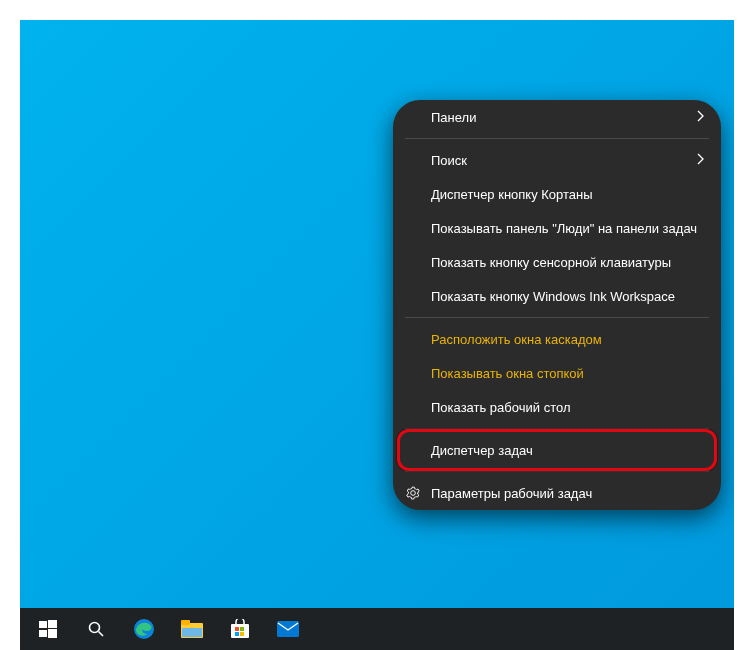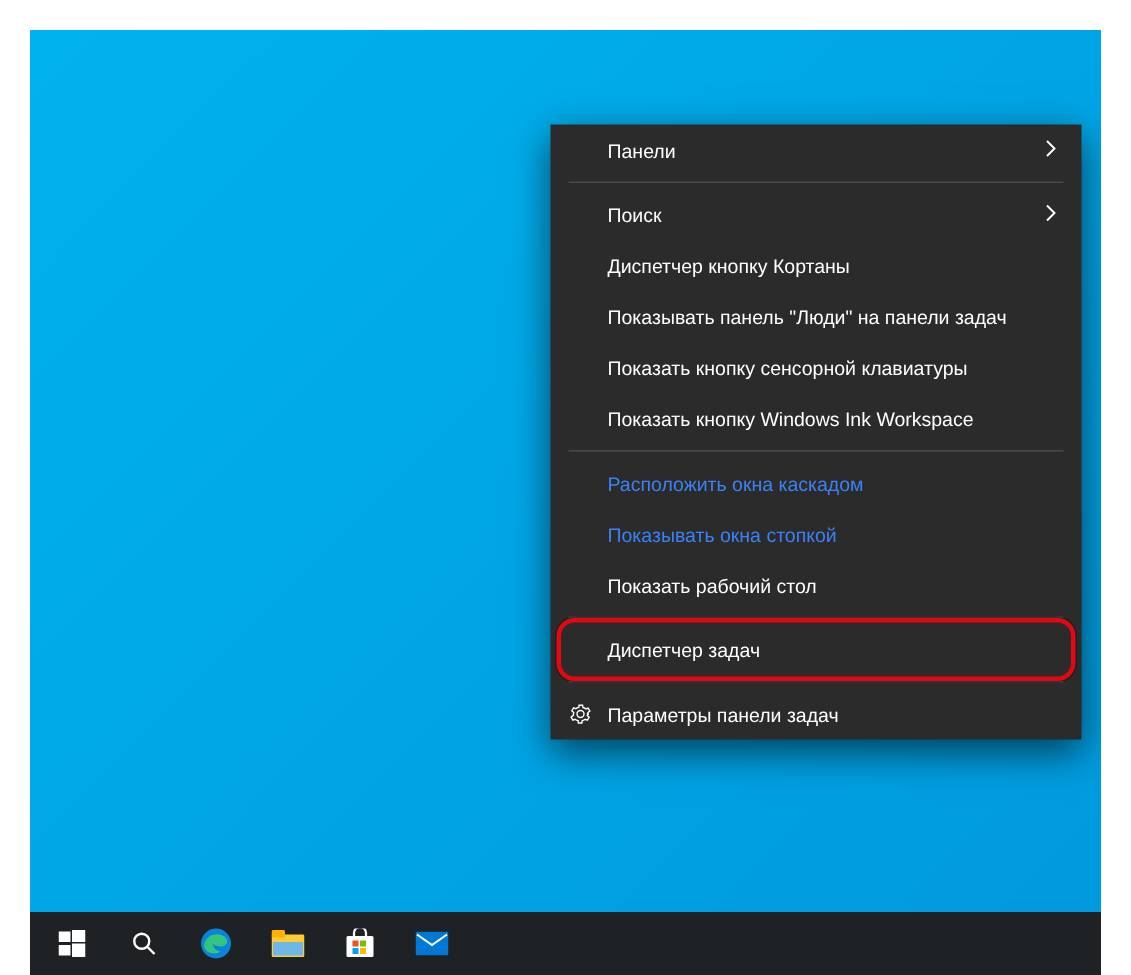--- a/index.html
+++ b/index.html
@@ -24,47 +24,48 @@
     }
     .tb-item {
       width: 48px; height: 42px;
       display: flex; align-items: center; justify-content: center;
       color: #fff;
     }
     .tb-item svg { display: block; }
 
     .context-menu {
       position: absolute;
-      top: 63px; right: 13px;
-      width: 354px;
+      top: 80px; right: 13px;
+      width: 328px;
       background: #2b2b2b;
       color: #fff;
       font-size: 13px;
       box-shadow: 0 8px 24px rgba(0,0,0,0.6);
+      border-radius: 27px;
     }
     .cm-row {
       position: relative;
       display: flex;
       align-items: center;
       min-height: 34px;
       padding: 0 16px 0 38px;
       white-space: nowrap;
     }
     .cm-row .lead-icon {
       position: absolute;
       left: 12px; top: 50%; transform: translateY(-50%);
       width: 16px; height: 16px;
       display: flex; align-items: center; justify-content: center;
       color: #fff;
     }
     .cm-row .chev {
       margin-left: auto;
       color: #fff;
     }
-    .cm-row.disabled { color: #3b82f6; }
+    .cm-row.disabled { color: #eab308; }
     .cm-sep {
       height: 1px;
       background: #4a4a4a;
       margin: 4px 12px;
     }
 
     .highlight-wrap {
       position: relative;
       margin: 1px 8px;
     }
@@ -134,21 +135,21 @@
       <div class="highlight-ring"></div>
     </div>
 
     <div class="cm-sep"></div>
     <div class="cm-row">
       <span class="lead-icon">
         <svg width="14" height="14" viewBox="0 0 24 24">
             <path fill="none" stroke="#fff" stroke-width="1.6" d="M12 8a4 4 0 1 0 0 8 4 4 0 0 0 0-8zm8 4c0 .7-.1 1.3-.2 1.9l2.1 1.6-2 3.5-2.5-1c-1 .8-2.1 1.3-3.4 1.6l-.4 2.6h-4l-.4-2.6c-1.3-.3-2.4-.8-3.4-1.6l-2.5 1-2-3.5 2.1-1.6C4.1 13.3 4 12.7 4 12s.1-1.3.2-1.9L2.1 8.5l2-3.5 2.5 1c1-.8 2.1-1.3 3.4-1.6L10.4 2h4l.4 2.6c1.3.3 2.4.8 3.4 1.6l2.5-1 2 3.5-2.1 1.6c.1.6.2 1.2.2 1.9z"></path>
           </svg>
       </span>
-      <span>Параметры панели задач</span>
+      <span>Параметры рабочий задач</span>
     </div>
   </div>
 
   <div class="taskbar">
     <div class="tb-item">
       <svg width="18" height="18" viewBox="0 0 18 18">
         <rect x="0" y="1" width="8" height="7" fill="#fff"></rect>
         <rect x="9" y="0" width="9" height="8" fill="#fff"></rect>
         <rect x="0" y="10" width="8" height="7" fill="#fff"></rect>
         <rect x="9" y="9" width="9" height="9" fill="#fff"></rect>

